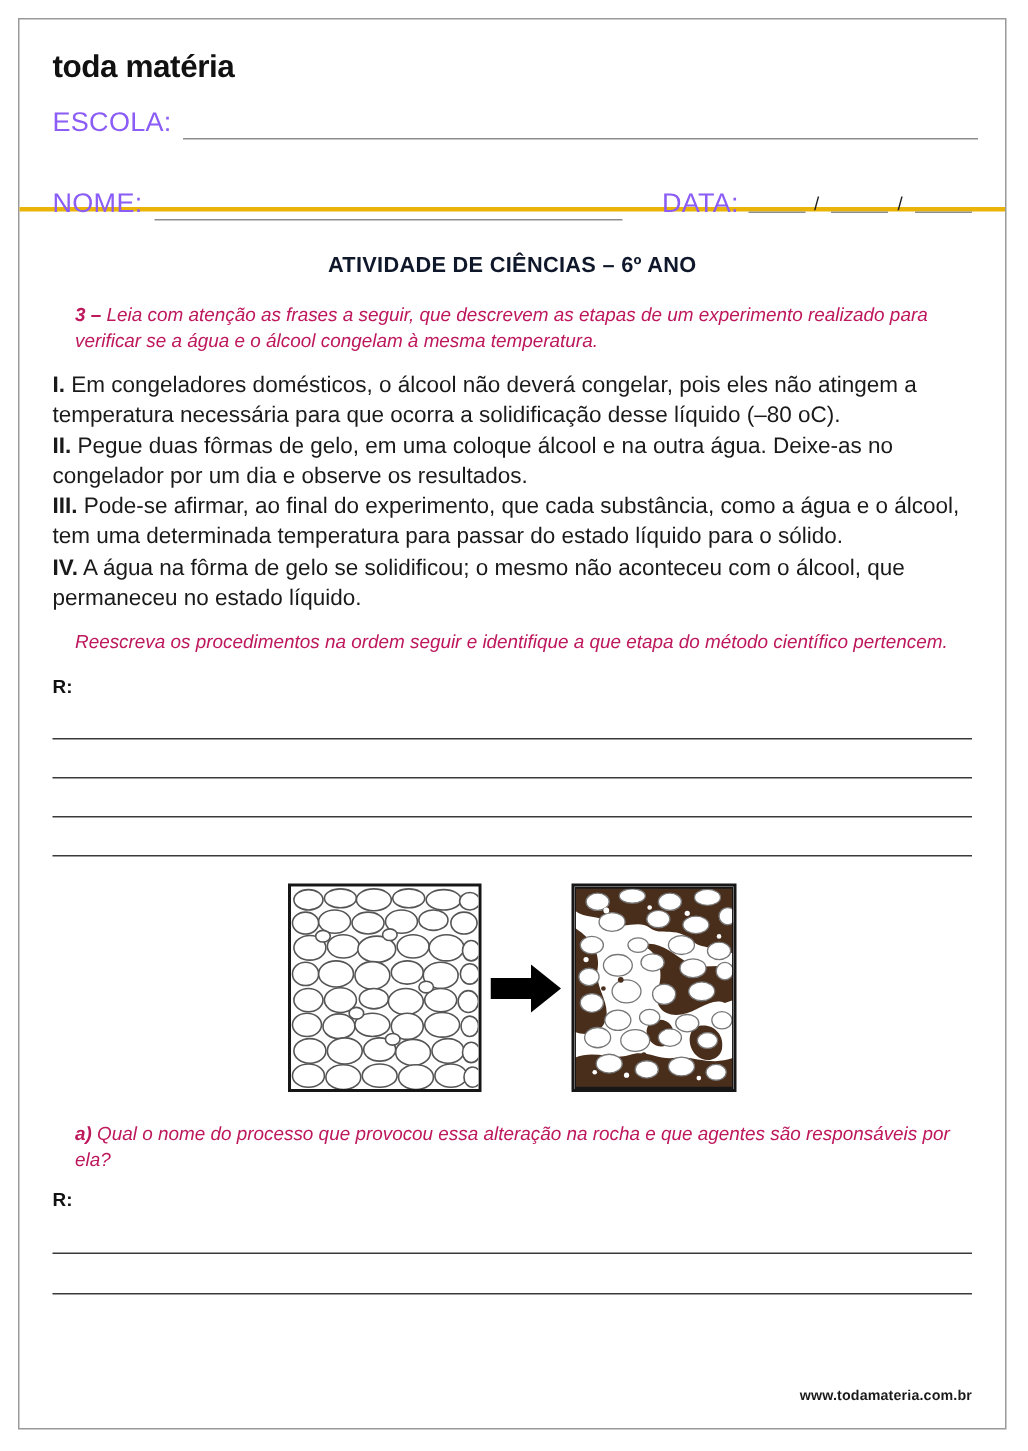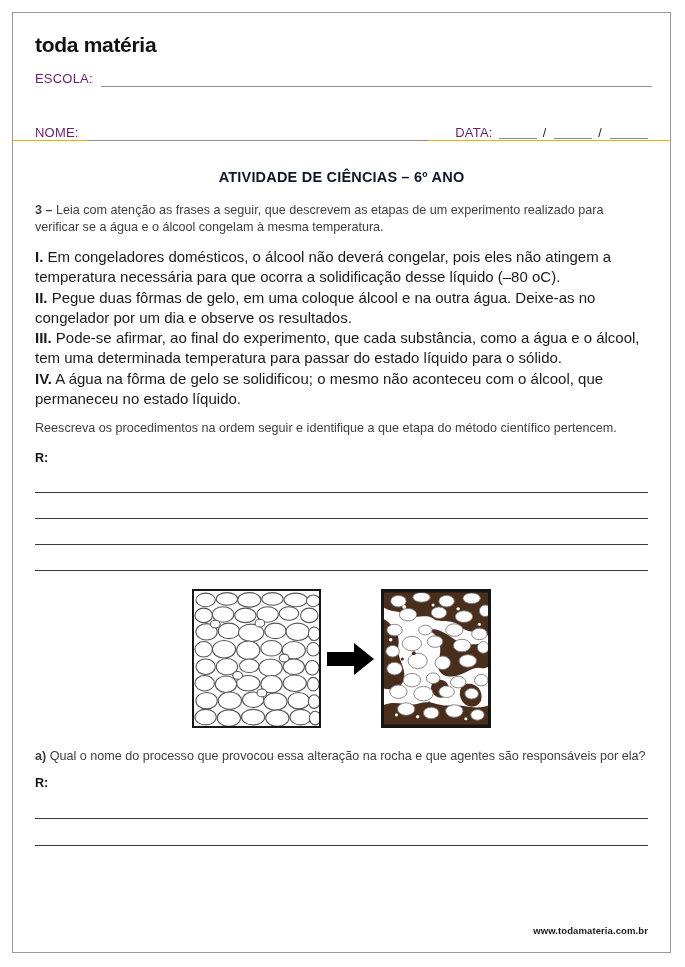--- a/index.html
+++ b/index.html
@@ -24,21 +24,21 @@
     height: 941px;
     border: 1px solid #9a9a9a;
     box-sizing: border-box;
     background: #fff;
   }
 
   
   .header {
     position: relative;
     height: 128px;
-    border-bottom: 1px solid #eab308;
+    border-bottom: 3px solid #eab308;
     box-sizing: border-box;
   }
   .logo {
     position: absolute;
     left: 22px;
     top: 20px;
     font-size: 21px;
     font-weight: 700;
     letter-spacing: -0.3px;
     color: #111;
@@ -50,22 +50,22 @@
     display: flex;
     align-items: flex-end;
     font-size: 12.5px;
     letter-spacing: 0.2px;
   }
   .row-escola { top: 58px; }
   .row-nome   { top: 92px; }
 
   .field-label {
     white-space: nowrap;
-    font-size: 13px;
-    color: #701a75;
+    font-size: 18px;
+    color: #8b5cf6;
     padding-bottom: 1px;
   }
   .rule {
     flex: 1 1 auto;
     border-bottom: 1px solid #8d8d8d;
     height: 11px;
     margin-left: 8px;
   }
   .rule.short-date {
     flex: 0 0 38px;
@@ -95,23 +95,24 @@
     font-size: 14.5px;
     font-weight: 700;
     letter-spacing: 0.2px;
     margin-top: 28px;
     margin-bottom: 17px;
     color: #0f172a;
   }
   p.q {
     font-size: 12.6px;
     line-height: 1.35;
-    margin: 0 0 11px 0;
+    margin: 0 0 11px 15px;
     text-align: left;
-    color: #404040;
+    color: #be185d;
+    font-style: italic;
   }
   p.items {
     font-size: 15px;
     line-height: 1.35;
     margin: 0 0 11px 0;
     color: #1a1a1a;
   }
   .bold { font-weight: 700; }
 
   .answer-label {

